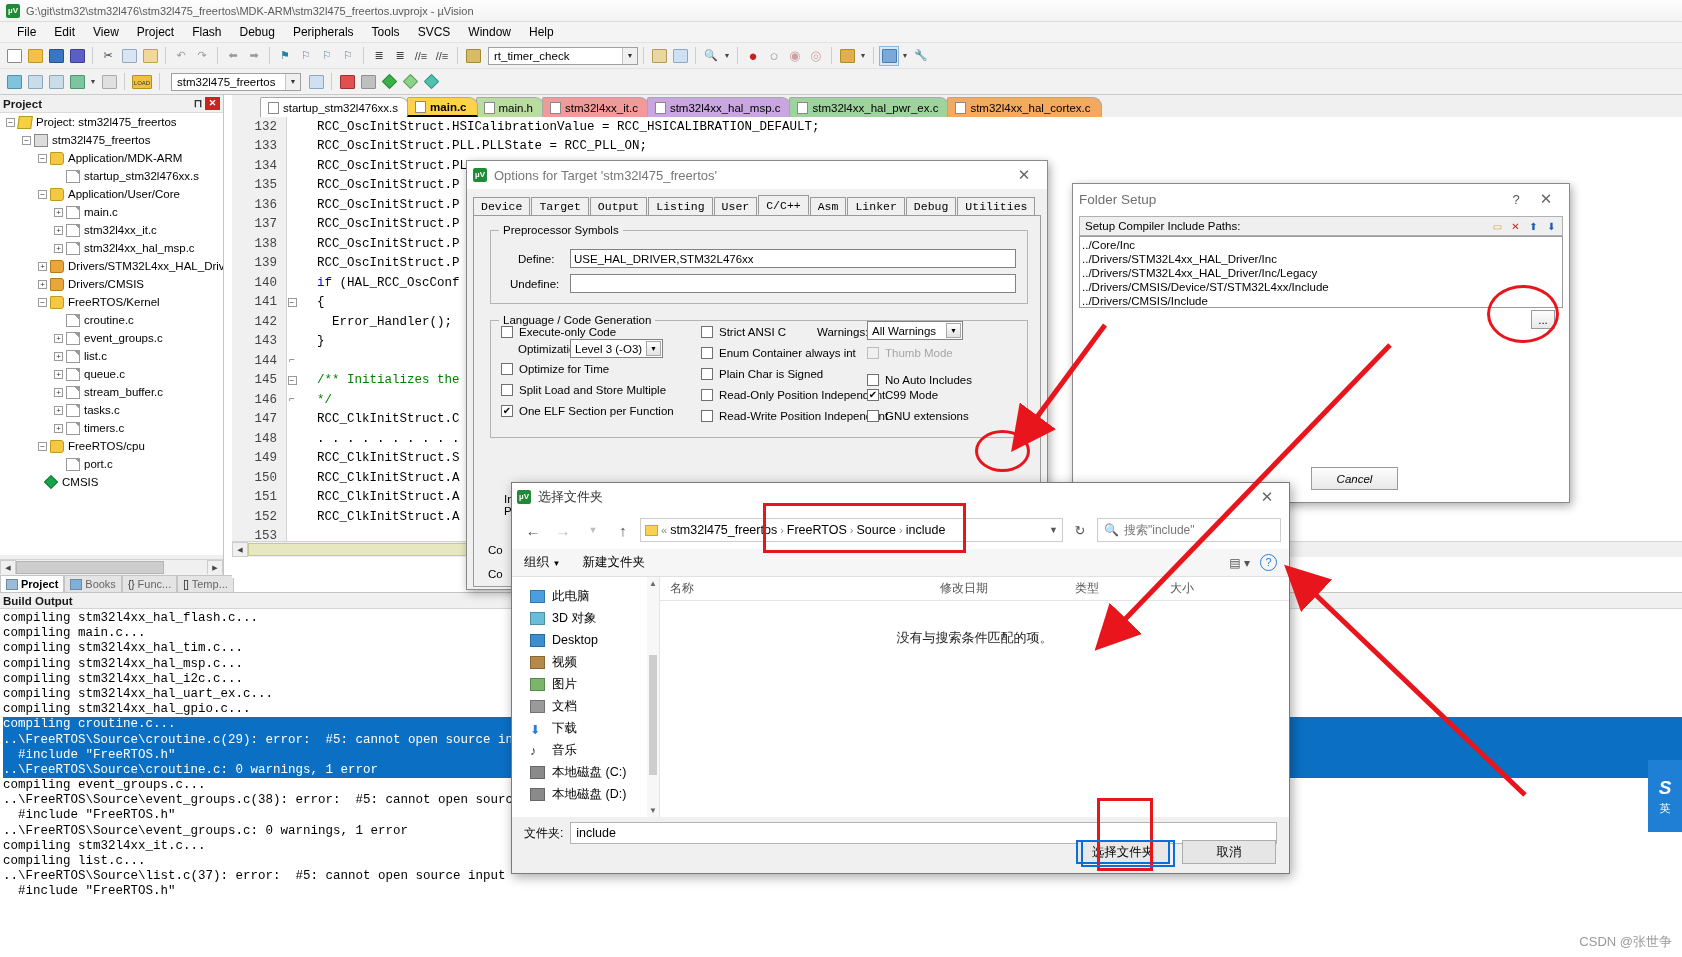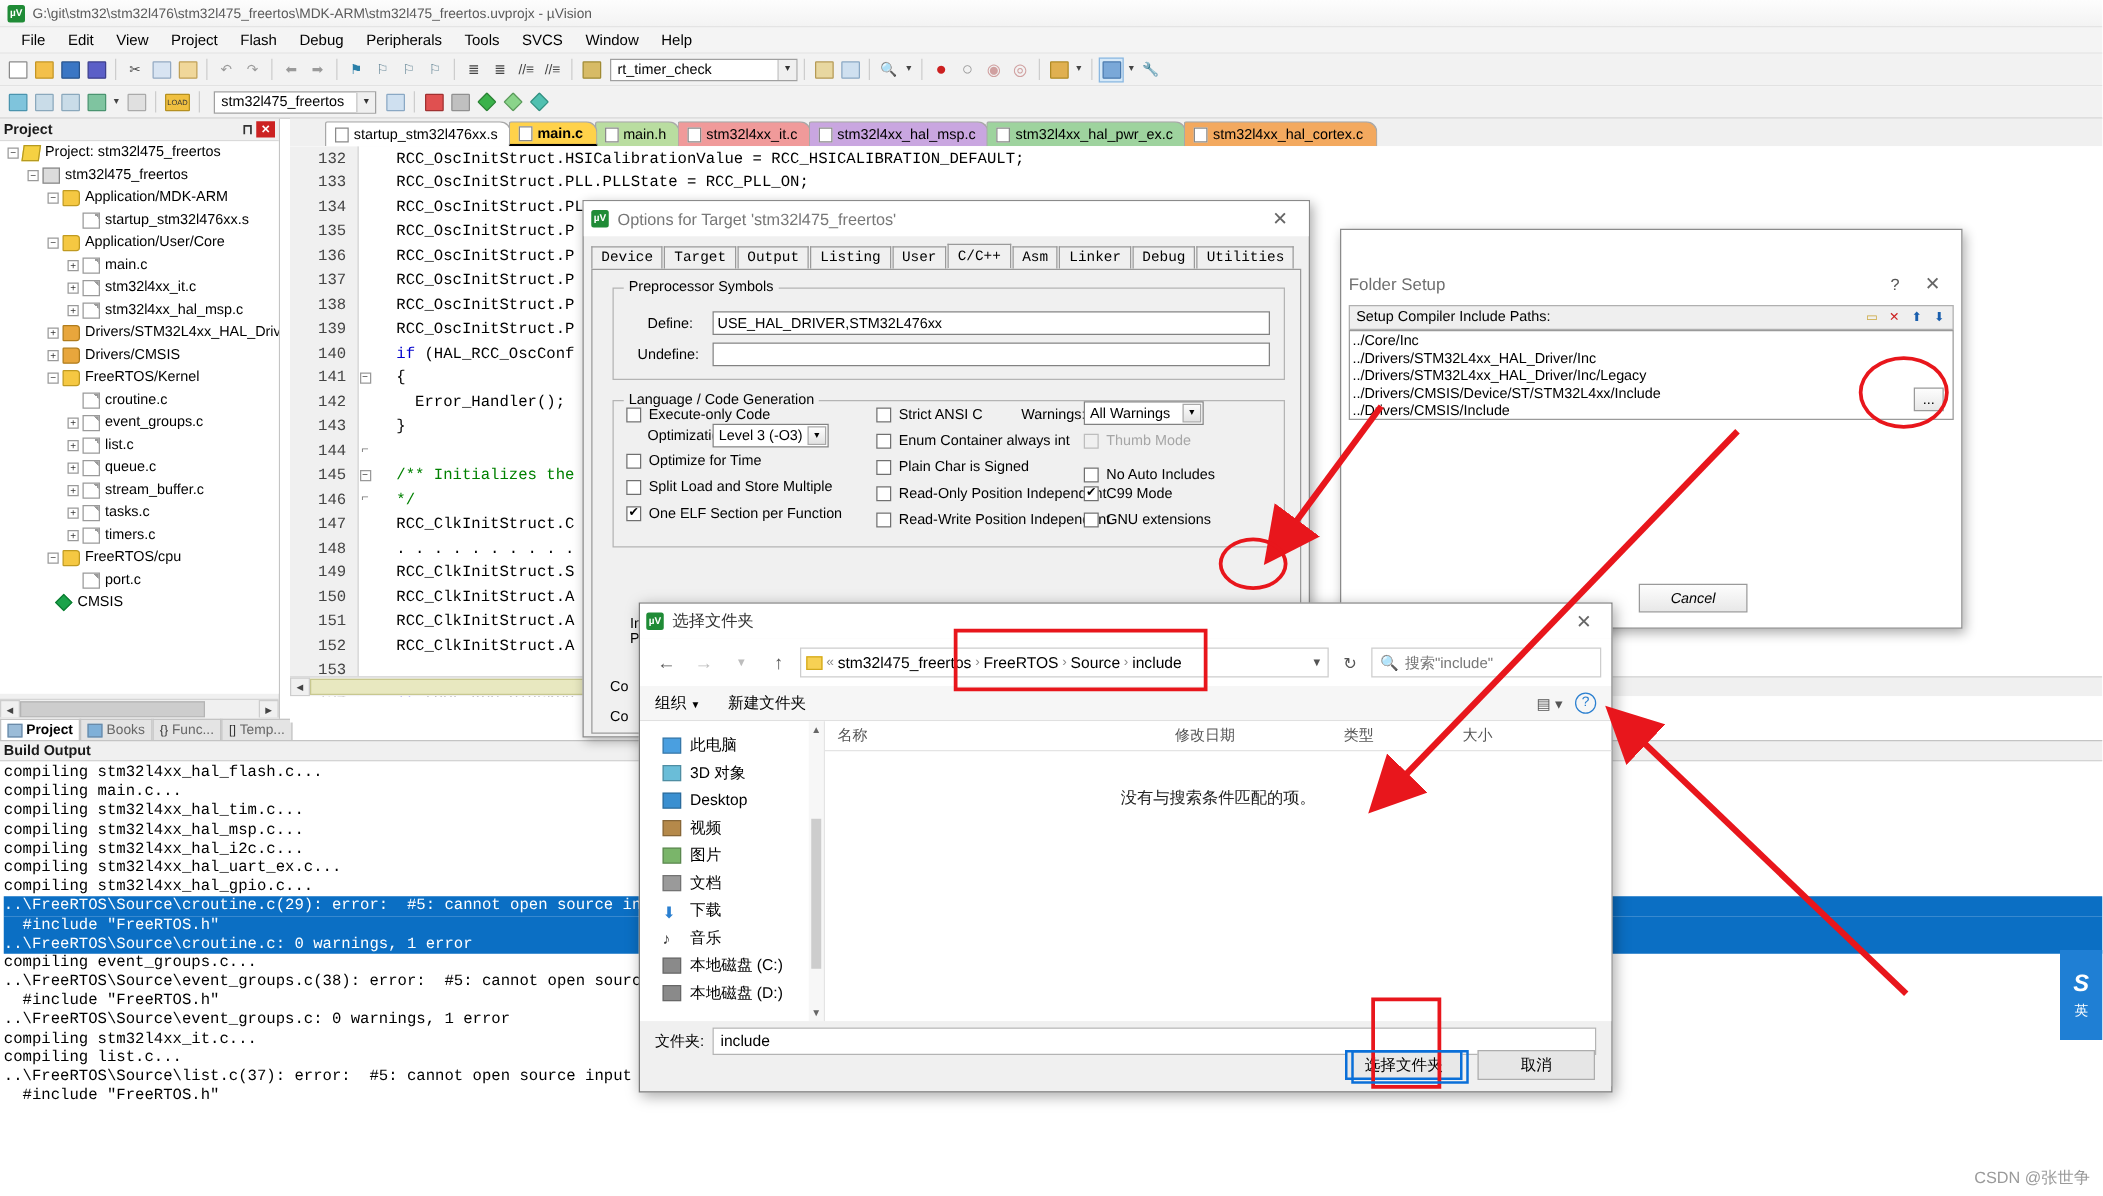--- a/index.html
+++ b/index.html
@@ -236,21 +236,21 @@
   .btn {
     border:1px solid #9a9a9a; background:linear-gradient(#fdfdfd,#e8e8e8);
     display:flex; align-items:center; justify-content:center;
     font-size:11.5px; color:#000;
   }
 
   
   #foldlg { left:1072px; top:183px; width:498px; height:320px; }
   #folhdr {
     height:30px; display:flex; align-items:center; padding:0 6px;
-    font-size:13.5px; color:#6f6f6f;margin-top:28px;
+    font-size:13.5px; color:#6f6f6f;
   }
   .hlp-q { margin-left:auto; width:26px; text-align:center; font-size:13px; color:#555; }
   #folbar {
     margin:2px 6px 0 6px; height:20px; background:#efefef;
     border:1px solid #b0b0b0; display:flex; align-items:center;
     padding-left:5px; font-size:11.5px; color:#000;
   }
   .folbar-icons { margin-left:auto; display:flex; gap:3px; padding-right:3px; }
   .fbi {
     width:15px; height:15px; display:flex; align-items:center;
@@ -801,20 +801,21 @@
     <span>Build Output</span>
   </div>
   <div id="buildtext">
       <div class="bline">compiling stm32l4xx_hal_flash.c...</div>
       <div class="bline">compiling main.c...</div>
       <div class="bline">compiling stm32l4xx_hal_tim.c...</div>
       <div class="bline">compiling stm32l4xx_hal_msp.c...</div>
       <div class="bline">compiling stm32l4xx_hal_i2c.c...</div>
       <div class="bline">compiling stm32l4xx_hal_uart_ex.c...</div>
       <div class="bline">compiling stm32l4xx_hal_gpio.c...</div>
+      <div class="bline sel">compiling croutine.c...</div>
       <div class="bline sel">..\FreeRTOS\Source\croutine.c(29): error:  #5: cannot open source in</div>
       <div class="bline sel">  #include "FreeRTOS.h"</div>
       <div class="bline sel">..\FreeRTOS\Source\croutine.c: 0 warnings, 1 error</div>
       <div class="bline">compiling event_groups.c...</div>
       <div class="bline">..\FreeRTOS\Source\event_groups.c(38): error:  #5: cannot open sourc</div>
       <div class="bline">  #include "FreeRTOS.h"</div>
       <div class="bline">..\FreeRTOS\Source\event_groups.c: 0 warnings, 1 error</div>
       <div class="bline">compiling stm32l4xx_it.c...</div>
       <div class="bline">compiling list.c...</div>
       <div class="bline">..\FreeRTOS\Source\list.c(37): error:  #5: cannot open source input</div>

